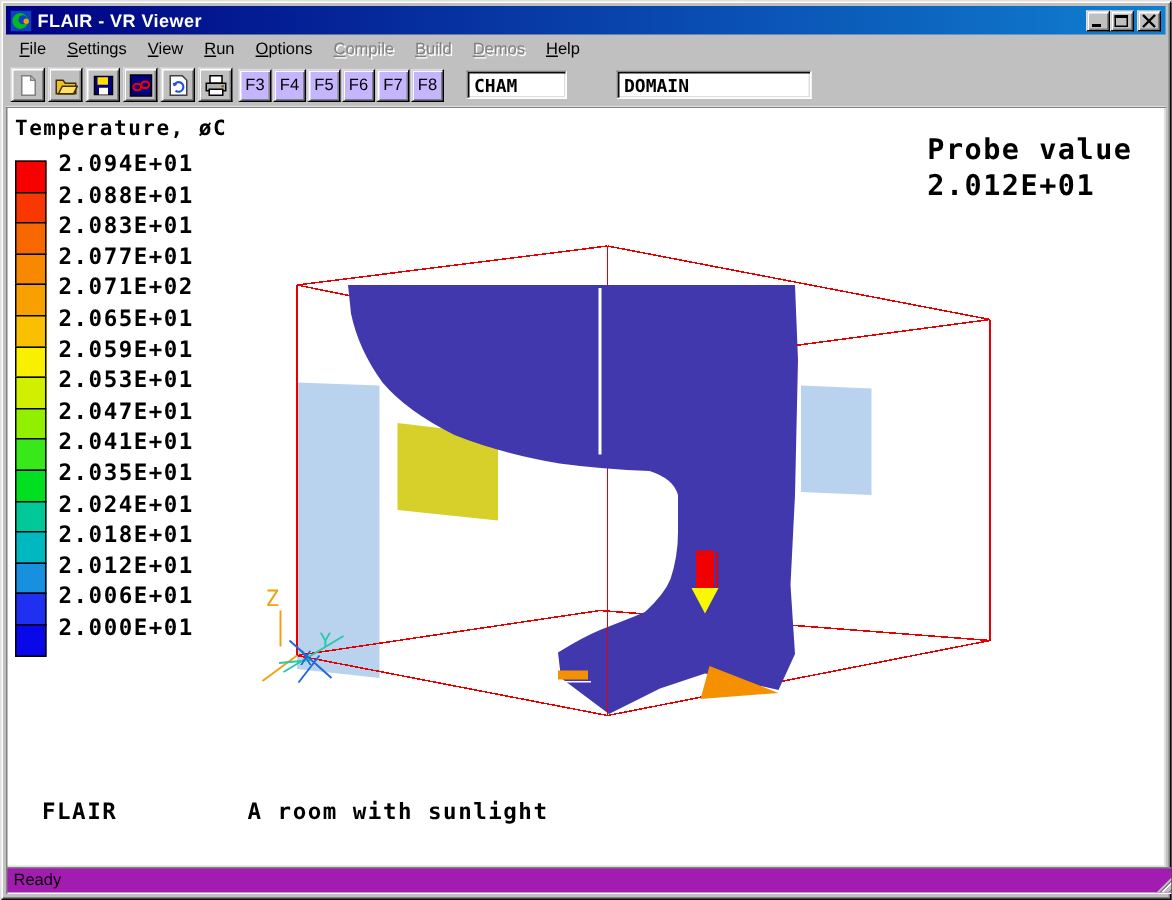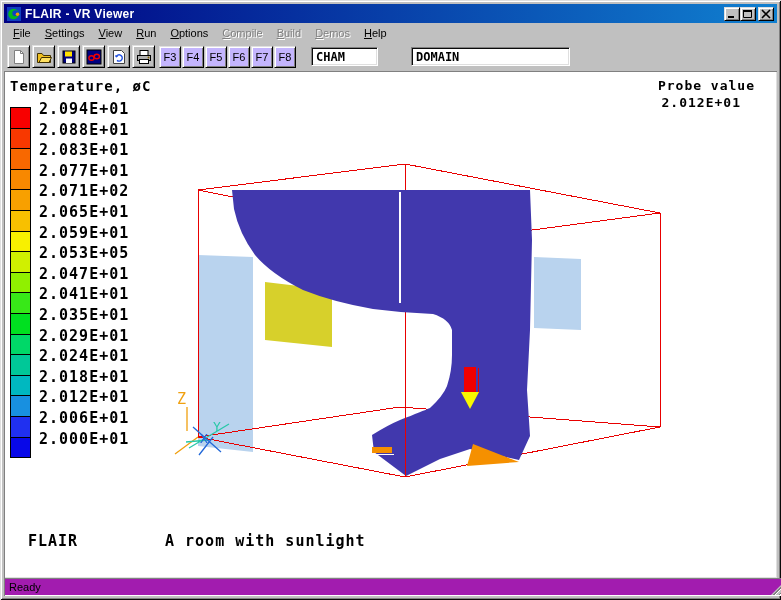--- a/index.html
+++ b/index.html
@@ -49,36 +49,36 @@
   .fbtn:first-of-type{margin-left:2px;}
   .tfield{
     height:19px;background:#fff;border:1px solid;flex:none;
     border-color:#808080 #fff #fff #808080;
     box-shadow:inset 1px 1px 0 #0a0a0a, inset -1px -1px 0 #dfdfdf;
     font-family:"DejaVu Sans Mono","Liberation Mono",monospace;
     font-weight:bold;font-size:12px;color:#000;padding:2px 4px 0 4px;
     white-space:nowrap;overflow:hidden;
   }
   .tfield.case{width:67px;margin-left:14px;}
-  .tfield.object{width:159px;margin-left:33px;}
+  .tfield.object{width:130px;margin-left:33px;}
   
   .viewport{
     position:absolute;left:4px;top:71px;width:773px;height:507px;background:#fff;
     box-shadow:inset 1px 1px 0 #808080, inset -1px -1px 0 #dfdfdf;
   }
   .scene{position:absolute;left:0;top:0;width:773px;height:507px;}
   .vtext{font-family:"DejaVu Sans Mono","Liberation Mono",monospace;
     font-weight:bold;color:#000;}
   .legend-title{position:absolute;left:6px;top:7px;font-size:14px;letter-spacing:1px;white-space:nowrap;}
   .legend{position:absolute;left:6px;top:36px;}
   .lrow{position:relative;height:20.6px;width:130px;}
   .sw{position:absolute;left:0;top:0;width:21px;height:calc(100% + 1px);
       border:1px solid #000;}
   .lrow .lval{position:absolute;left:29px;top:-7px;font-size:15px;letter-spacing:1px;white-space:nowrap;}
-  .probe{position:absolute;top:7px;right:22px;text-align:right;font-size:13px;letter-spacing:1px;}
+  .probe{position:absolute;top:18px;right:22px;font-size:19px;letter-spacing:1px;}
   .probe .pval{margin-right:14px;margin-top:2px;}
   .vfooter{position:absolute;top:461px;left:0;width:100%;font-size:15px;letter-spacing:1px;}
   .vfooter .app{position:absolute;left:24px;top:0;}
   .vfooter .caption{position:absolute;left:161px;top:0;white-space:nowrap;}
   
   .statusbar{
     position:absolute;left:4px;top:578px;width:781px;height:18px;background:#a21caf;
     box-shadow:inset 1px 1px 0 #808080, inset -1px -1px 0 #ffffff;
     font-size:11px;color:#000;display:flex;align-items:center;padding-left:5px;
   }
@@ -255,37 +255,33 @@
         <div class="lrow">
           <div class="sw" style="background: rgb(248, 192, 0);"></div>
           <span class="lval vtext" style="font-size: 15px;">2.065E+01</span>
         </div>
         <div class="lrow">
           <div class="sw" style="background: rgb(248, 240, 0);"></div>
           <span class="lval vtext" style="font-size: 15px;">2.059E+01</span>
         </div>
         <div class="lrow">
           <div class="sw" style="background: rgb(208, 240, 0);"></div>
-          <span class="lval vtext" style="font-size: 15px;">2.053E+05</span>
+          <span class="lval vtext" style="font-size: 15px;">2.053E+01</span>
         </div>
         <div class="lrow">
           <div class="sw" style="background: rgb(144, 240, 0);"></div>
           <span class="lval vtext" style="font-size: 15px;">2.047E+01</span>
         </div>
         <div class="lrow">
           <div class="sw" style="background: rgb(56, 232, 24);"></div>
           <span class="lval vtext" style="font-size: 15px;">2.041E+01</span>
         </div>
         <div class="lrow">
           <div class="sw" style="background: rgb(0, 224, 32);"></div>
           <span class="lval vtext" style="font-size: 15px;">2.035E+01</span>
-        </div>
-        <div class="lrow">
-          <div class="sw" style="background: rgb(0, 216, 104);"></div>
-          <span class="lval vtext" style="font-size: 15px;">2.029E+01</span>
         </div>
         <div class="lrow">
           <div class="sw" style="background: rgb(0, 200, 152);"></div>
           <span class="lval vtext" style="font-size: 15px;">2.024E+01</span>
         </div>
         <div class="lrow">
           <div class="sw" style="background: rgb(0, 184, 192);"></div>
           <span class="lval vtext" style="font-size: 15px;">2.018E+01</span>
         </div>
         <div class="lrow">

